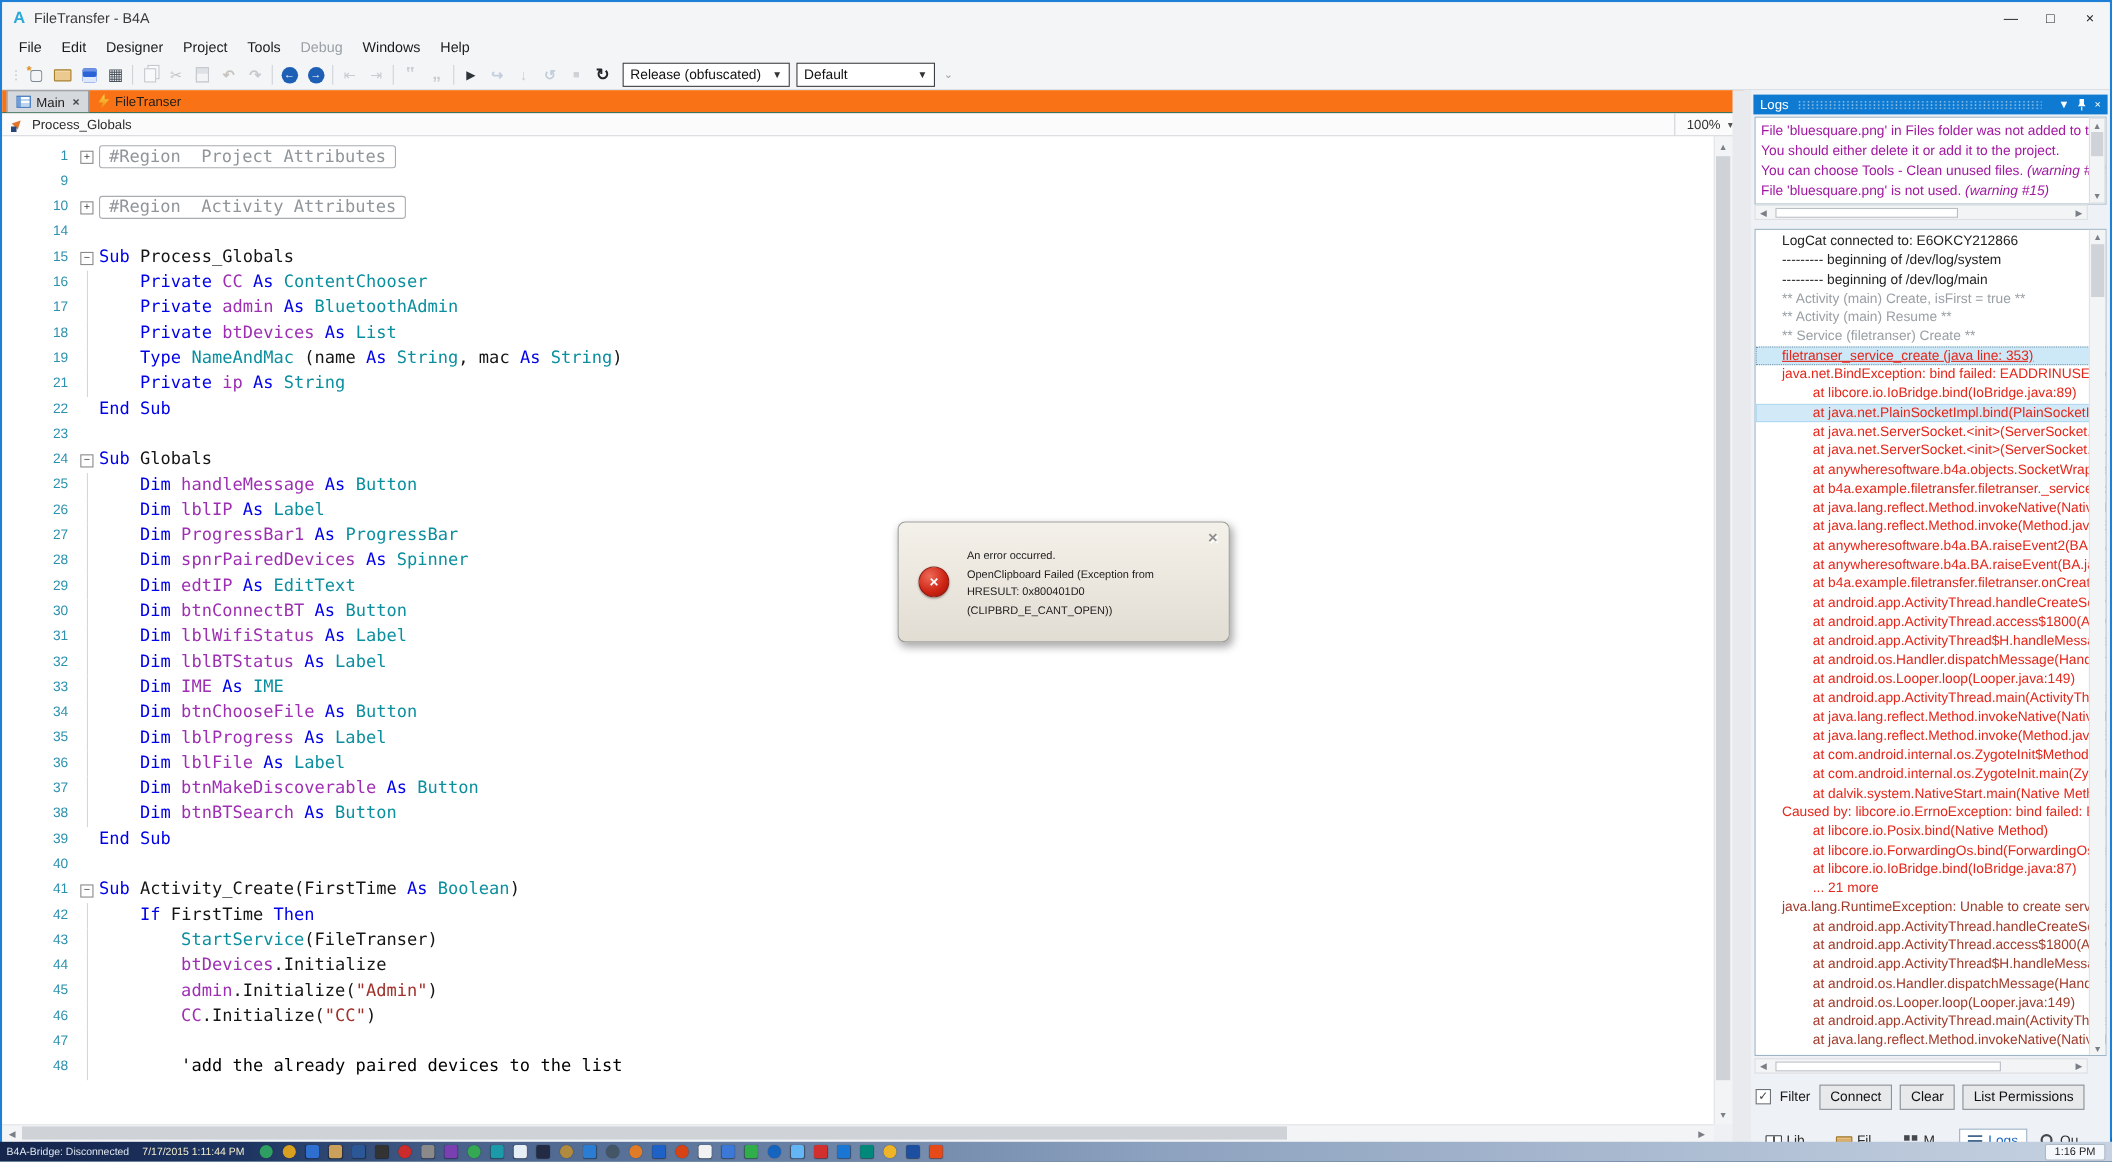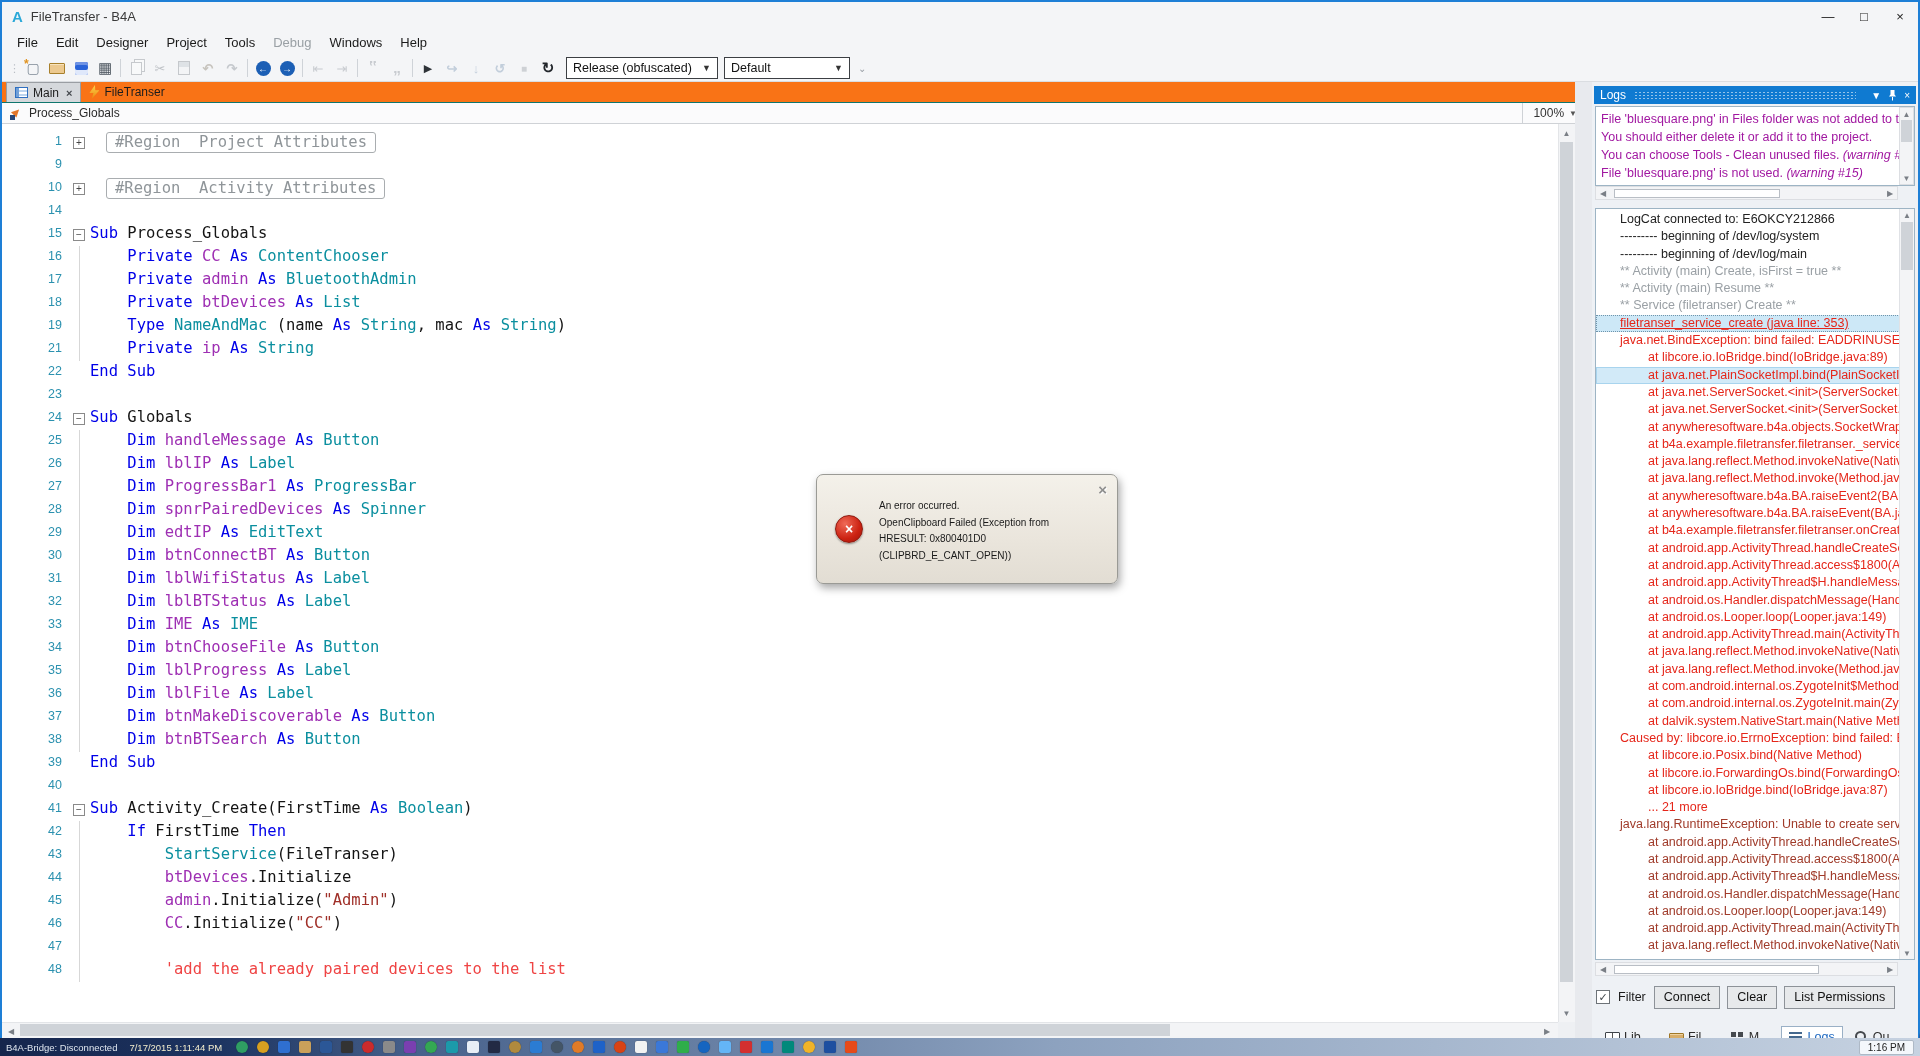--- a/index.html
+++ b/index.html
@@ -75,24 +75,24 @@
   #bczoom .caret { font-size:8px; color:#555; }
 
   
   #editor { position:absolute; left:2px; top:124px; width:1556px; height:898px; background:#fff; overflow:hidden; }
   #coderows { padding-top:7px; }
   .crow { position:relative; height:23px; white-space:pre; font-family:"DejaVu Sans Mono", monospace; font-size:15.5px; }
   .lnum { position:absolute; left:0; top:3px; width:60px; text-align:right; color:#2b91af; font-size:12.5px; font-family:"Liberation Sans", sans-serif; }
   .guide { position:absolute; left:77px; top:0; bottom:0; border-left:1px solid #d7d7d7; }
   .fold { position:absolute; left:71px; top:6px; width:12px; height:12px; border:1px solid #8a8a8a; background:#fff; color:#444; font-size:10px; line-height:10px; text-align:center; font-family:"Liberation Sans", sans-serif; cursor:pointer; z-index:2; }
   .ctext { position:absolute; left:88px; top:1px; }
-  .regionbox { display:inline-block; border:1px solid #a9adb0; border-radius:3px; color:#8f9599; padding:0 8px 1px 8px; background:#fff;margin-left:16px; }
+  .regionbox { display:inline-block; border:1px solid #a9adb0; border-radius:3px; color:#8f9599; padding:0 8px 1px 8px; background:#fff; }
   .crow.cur::before { content:""; position:absolute; left:66px; right:8px; top:0; bottom:1px; border:1px solid #b5b5b5; }
   .tk-kw { color:#0000e8; } .tk-ty { color:#0b8f9f; } .tk-vr { color:#9e2fb3; }
-  .tk-pl { color:#141414; } .tk-st { color:#a03029; } .tk-cm { color:#ef4444; }
+  .tk-pl { color:#141414; } .tk-st { color:#a03029; } .tk-cm { color:#000000; }
 
   
   .sb { background:#f3f4f6; }
   .sbarrow { position:absolute; color:#7a7f86; font-size:8px; display:flex; align-items:center; justify-content:center; }
   .sbthumb { position:absolute; background:#cfd3d8; }
   #vscroll { position:absolute; left:1558px; top:124px; width:17px; height:898px; border-left:1px solid #e3e5e8; }
   #vs-up { left:1558px; top:126px; width:17px; height:14px; }
   #vs-dn { left:1558px; top:1006px; width:17px; height:14px; }
   #vs-thumb { left:1560px; top:142px; width:13px; height:840px; }
   #hscroll { position:absolute; left:2px; top:1022px; width:1556px; height:16px; border-top:1px solid #e3e5e8; }

